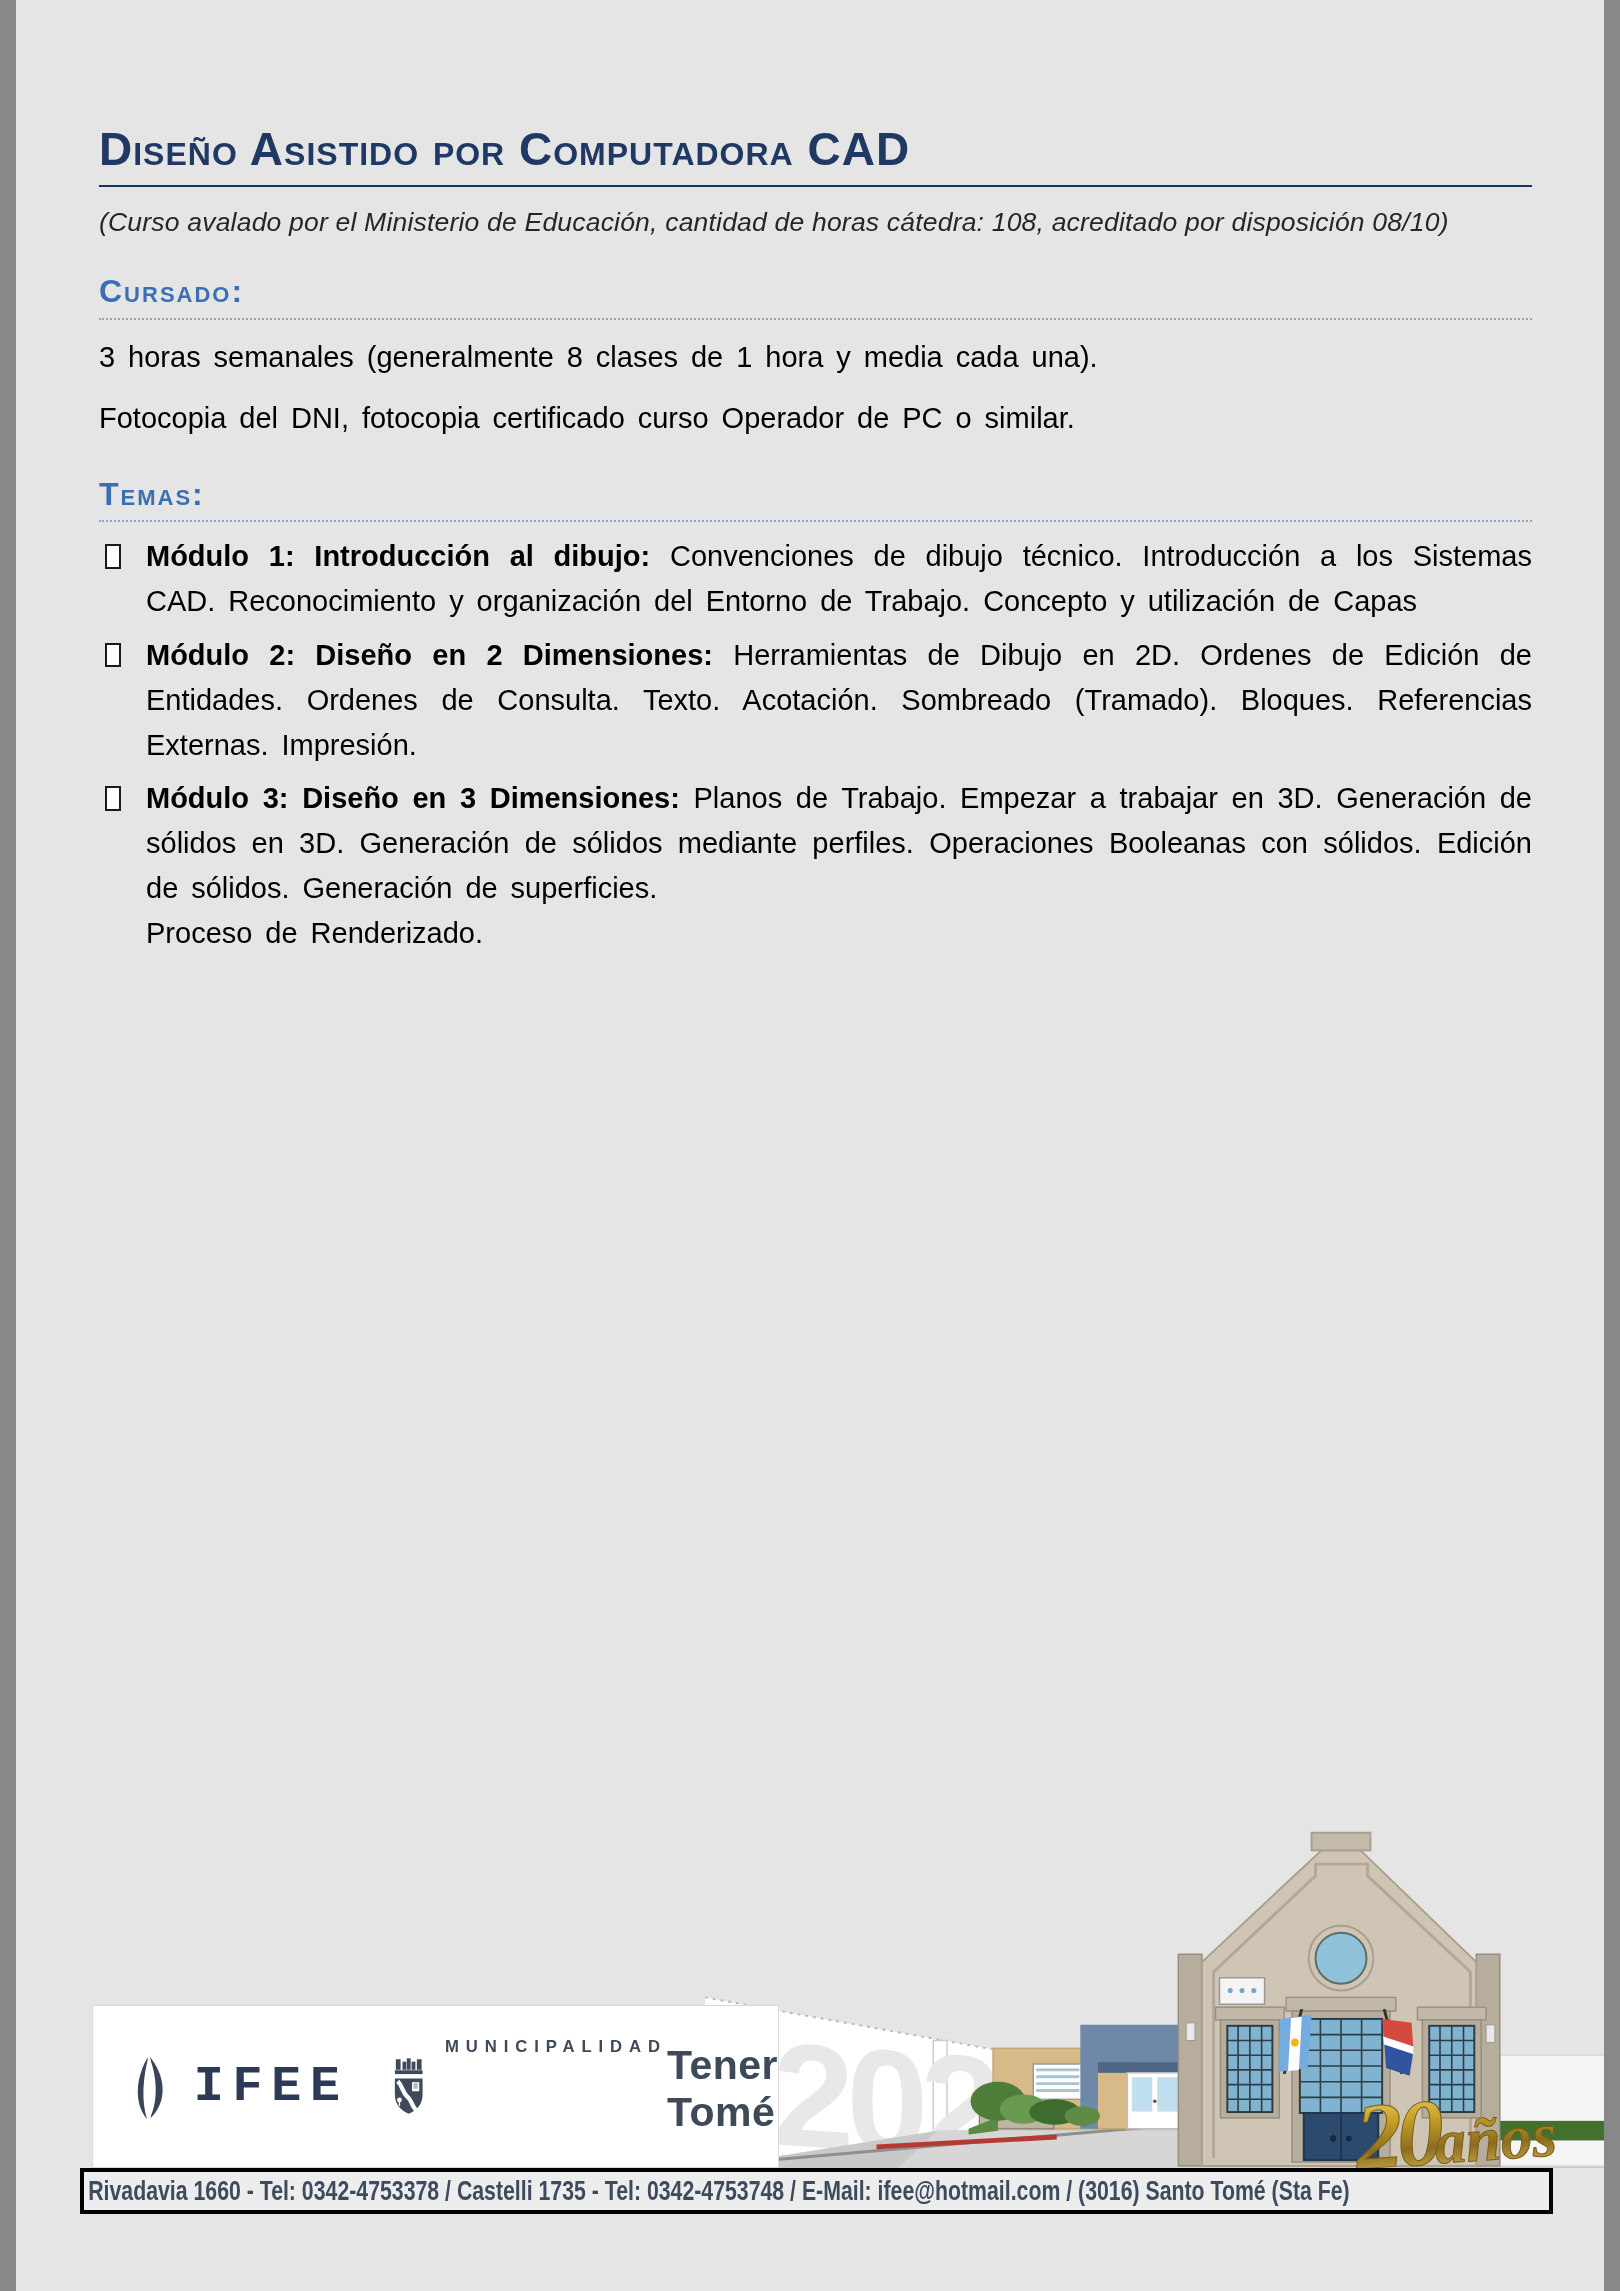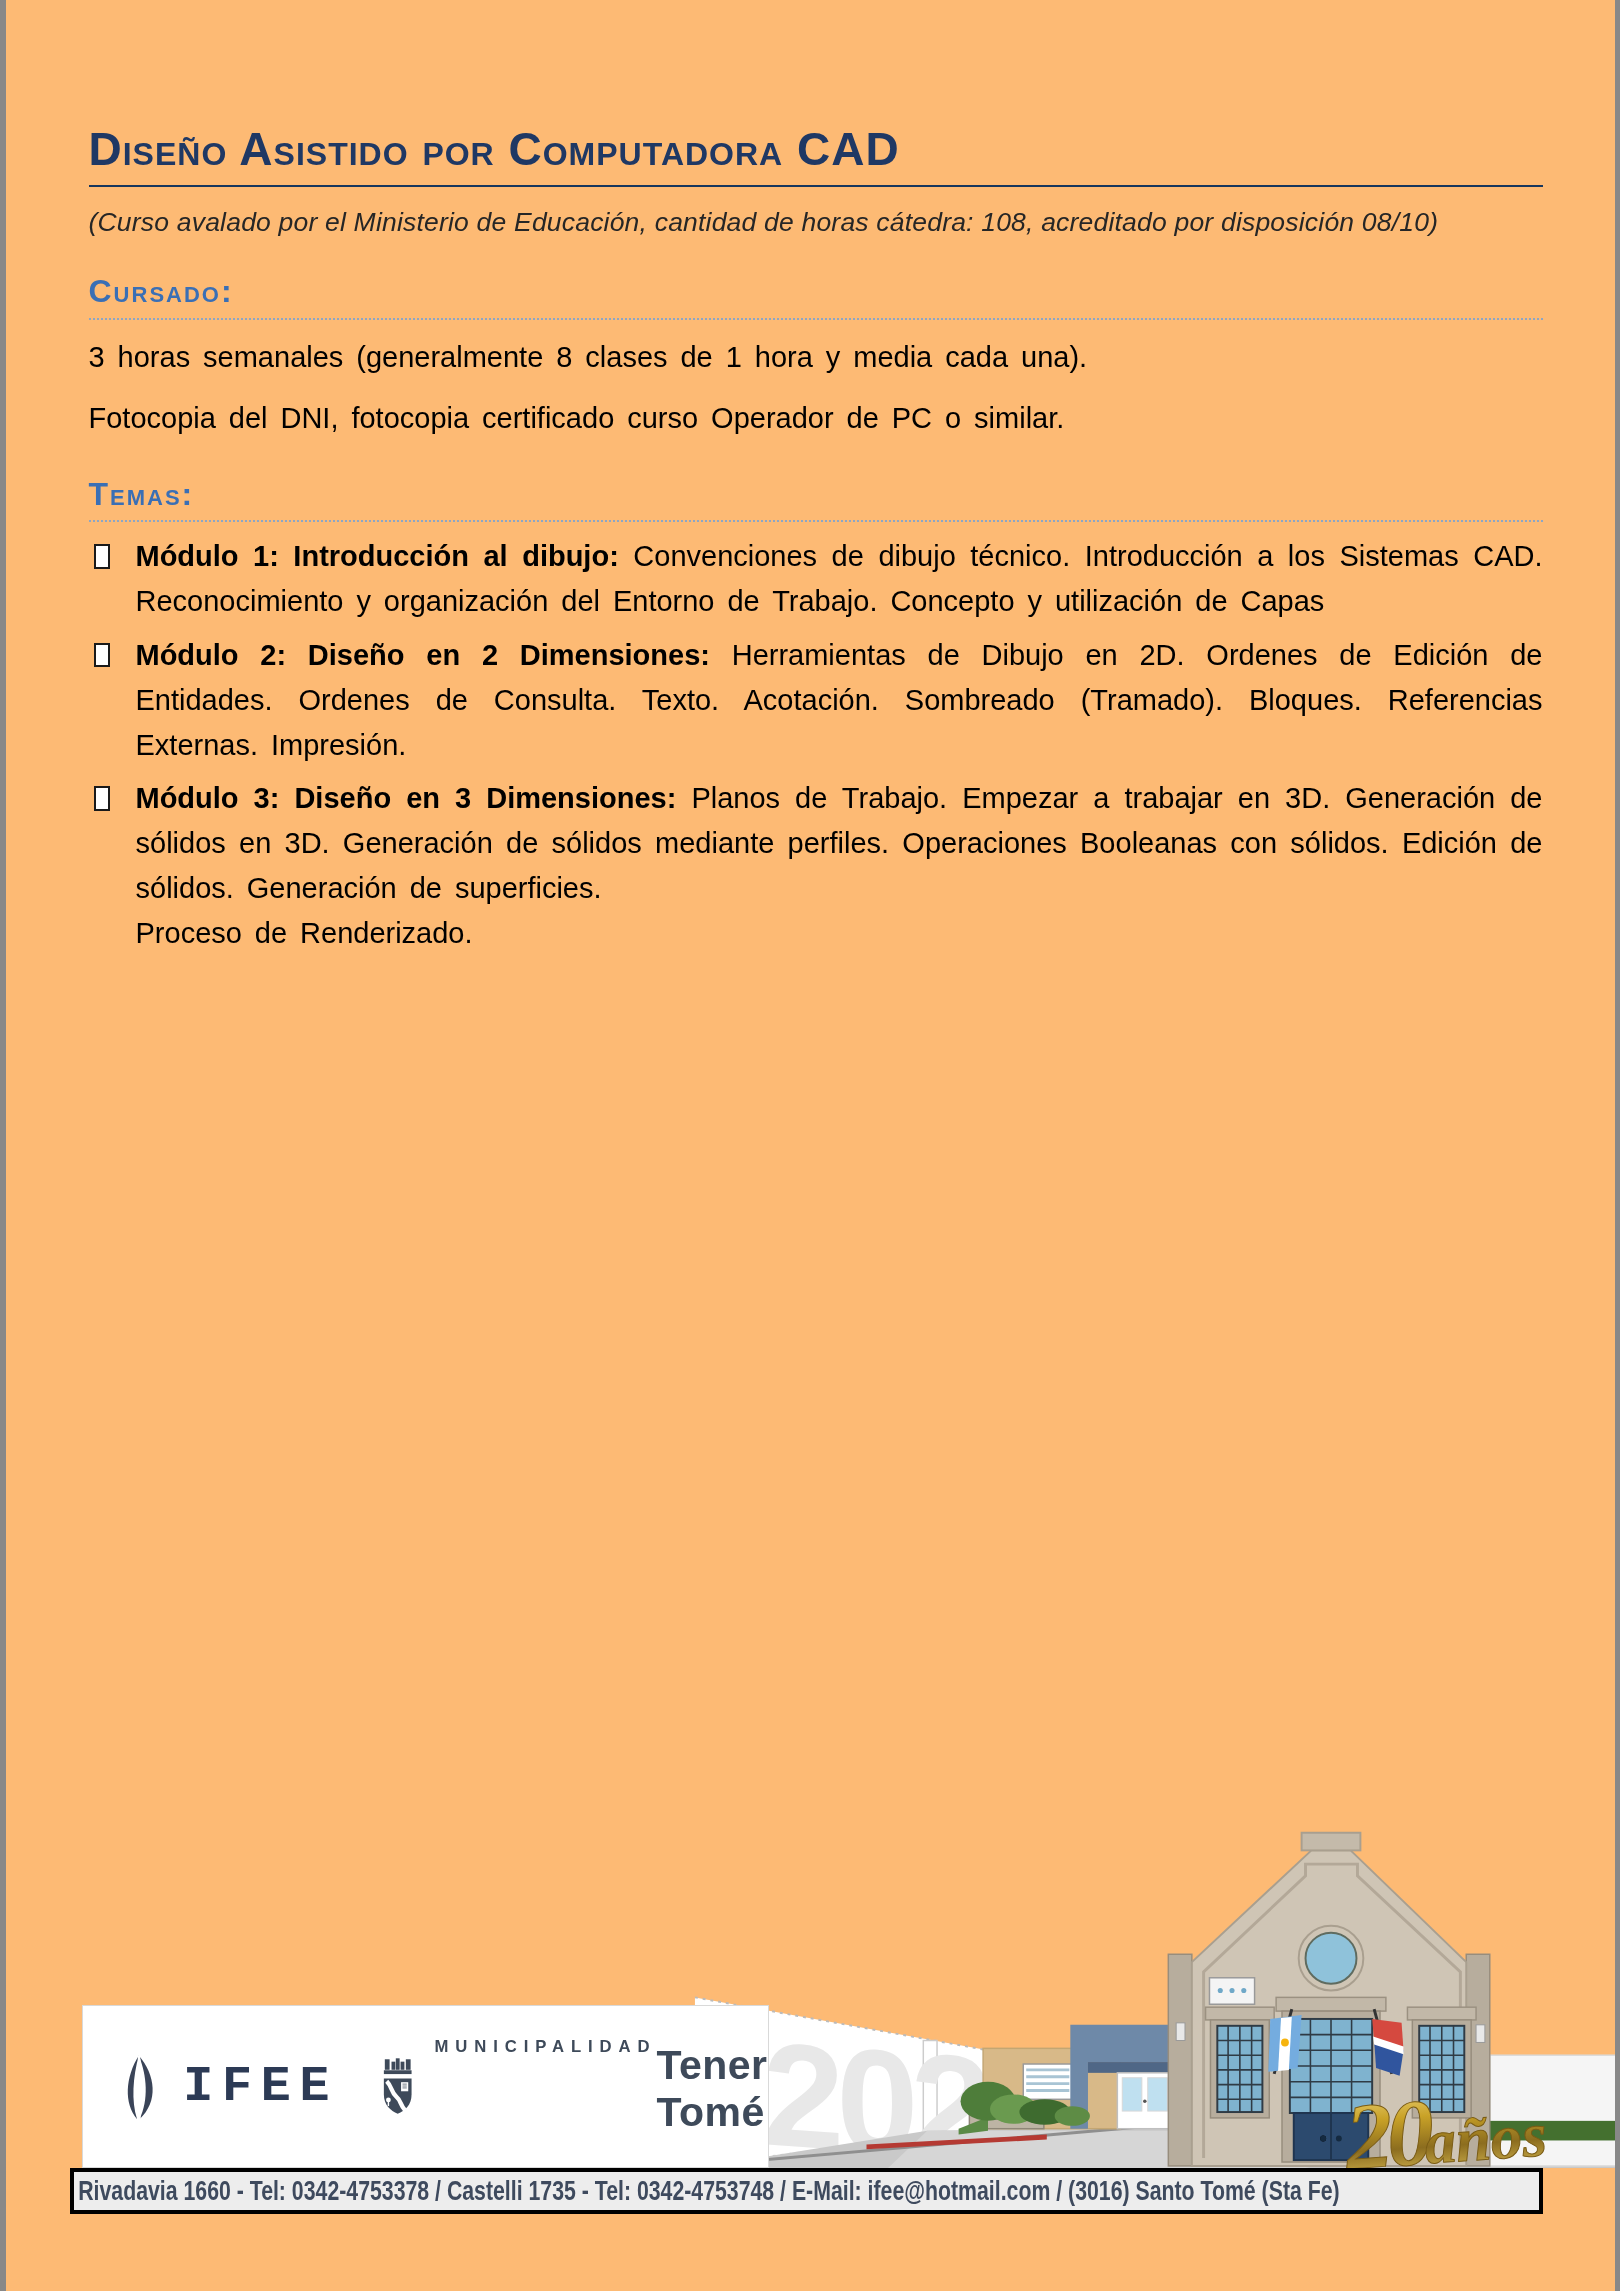--- a/index.html
+++ b/index.html
@@ -1,23 +1,22 @@
 <!DOCTYPE html>
 <html><head>
 <meta charset="utf-8">
 <style>
   html,body{margin:0;padding:0;background:#888;}
   .page{
     position:relative;
     width:1588px;height:2292px;
-    background:#fdba74;
+    background:#e5e5e5;
     font-family:"Liberation Sans",sans-serif;
     overflow:hidden;
     margin:0 auto;
-    padding-left:21px;
   }
   .content{
     position:absolute;left:83px;right:72px;top:0;
   }
   h1.doc-title{
     margin:123px 0 0 0;
     font-size:46px;line-height:1.15;
     font-weight:bold;font-variant:small-caps;
     letter-spacing:1px;color:#1F3864;
   }

